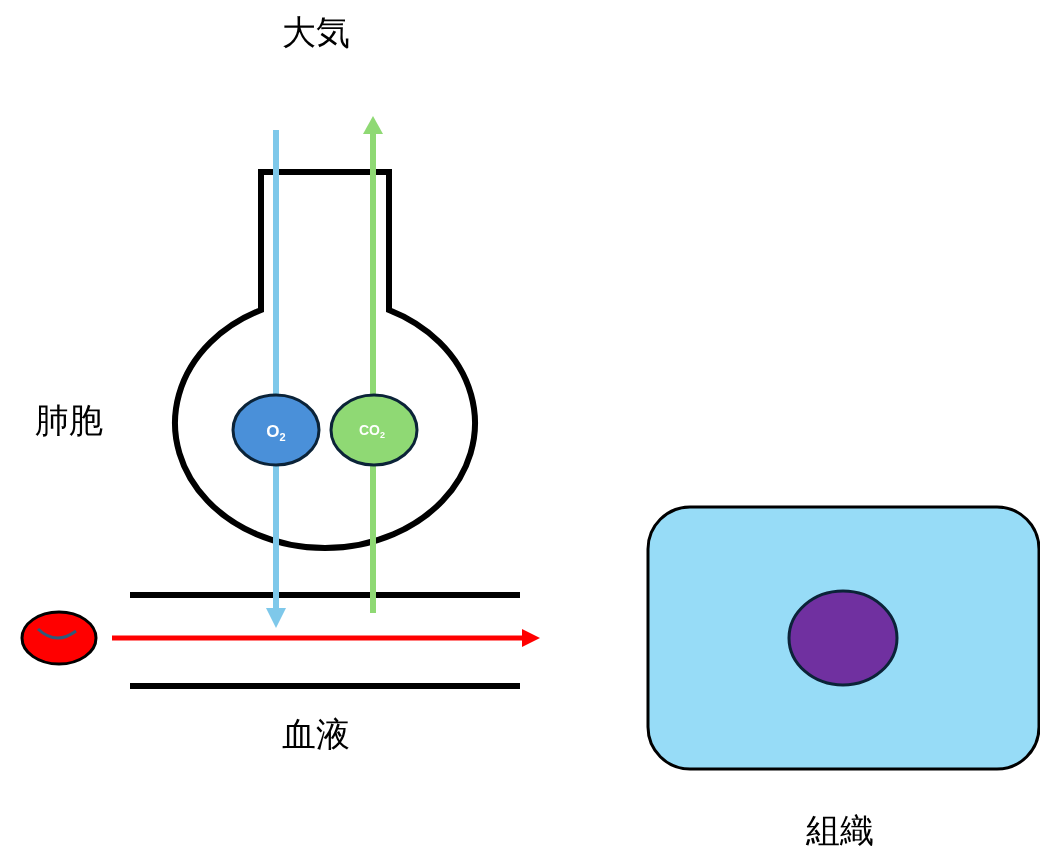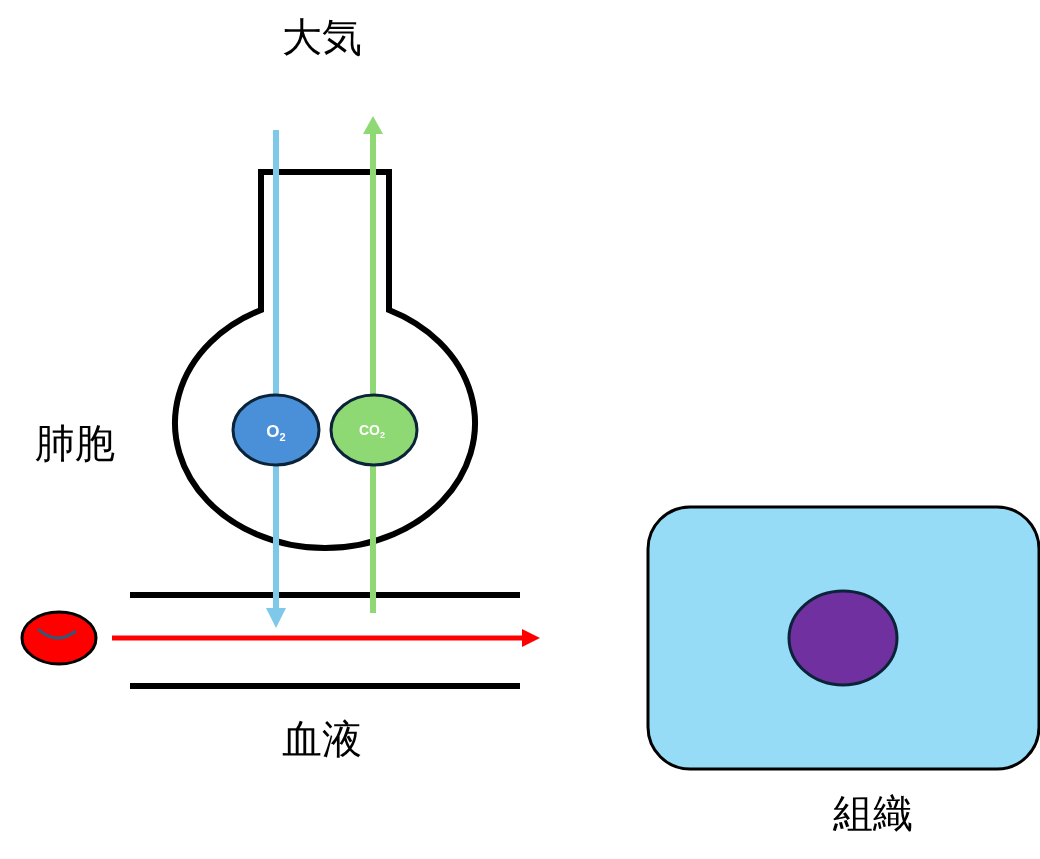--- a/index.html
+++ b/index.html
@@ -1,19 +1,19 @@
 <!DOCTYPE html>
 <html><head>
   <meta charset="utf-8">
   <style>
     html, body { margin: 0; padding: 0; background: #ffffff; }
     body { width: 1040px; height: 859px; position: relative; overflow: hidden;
            font-family: "DejaVu Sans", "Liberation Sans", sans-serif; }
     svg { position: absolute; left: 0; top: 0; }
-    .lbl { position: absolute; font-size: 40px; color: #000; white-space: nowrap;
+    .lbl { position: absolute; font-size: 34px; color: #000; white-space: nowrap;
            font-family: "DejaVu Sans", sans-serif; }
     .mol { font-family: "Liberation Sans", "DejaVu Sans", sans-serif; font-weight: bold; fill: #ffffff; }
   </style>
 </head>
 <body>
 
 <svg width="1040" height="859" viewBox="0 0 1040 859">
   <defs>
     <marker id="ah-blue" markerWidth="8" markerHeight="8" refX="4" refY="4" orient="auto" markerUnits="userSpaceOnUse" viewBox="0 0 8 8">
       <path d="M0,0 L8,4 L0,8 Z" fill="#7ec8ea"></path>
@@ -60,15 +60,15 @@
     <path d="M 38 629 Q 56 646 76 631" fill="none" stroke="#2e5a7a" stroke-width="3"></path>
   </g>
 
   <g>
     <rect x="648" y="507" width="391" height="262" rx="42" ry="42" fill="#97dcf7" stroke="#000" stroke-width="3"></rect>
     <ellipse cx="843" cy="638" rx="54" ry="47" fill="#7030a0" stroke="#0b2338" stroke-width="3"></ellipse>
   </g>
 </svg>
 
 <div class="lbl" style="left:282px; top:10px;">大気</div>
-<div class="lbl" style="left:35px; top:416px;font-family:Liberation Mono, monospace;">肺胞</div>
+<div class="lbl" style="left:35px; top:398px;font-family:Liberation Mono, monospace;">肺胞</div>
 <div class="lbl" style="left:282px; top:712px;text-align:right;">血液</div>
-<div class="lbl" style="left:806px; top:786px;margin-left:27px;">組織</div>
+<div class="lbl" style="left:806px; top:808px;">組織</div>
 
 </body></html>

